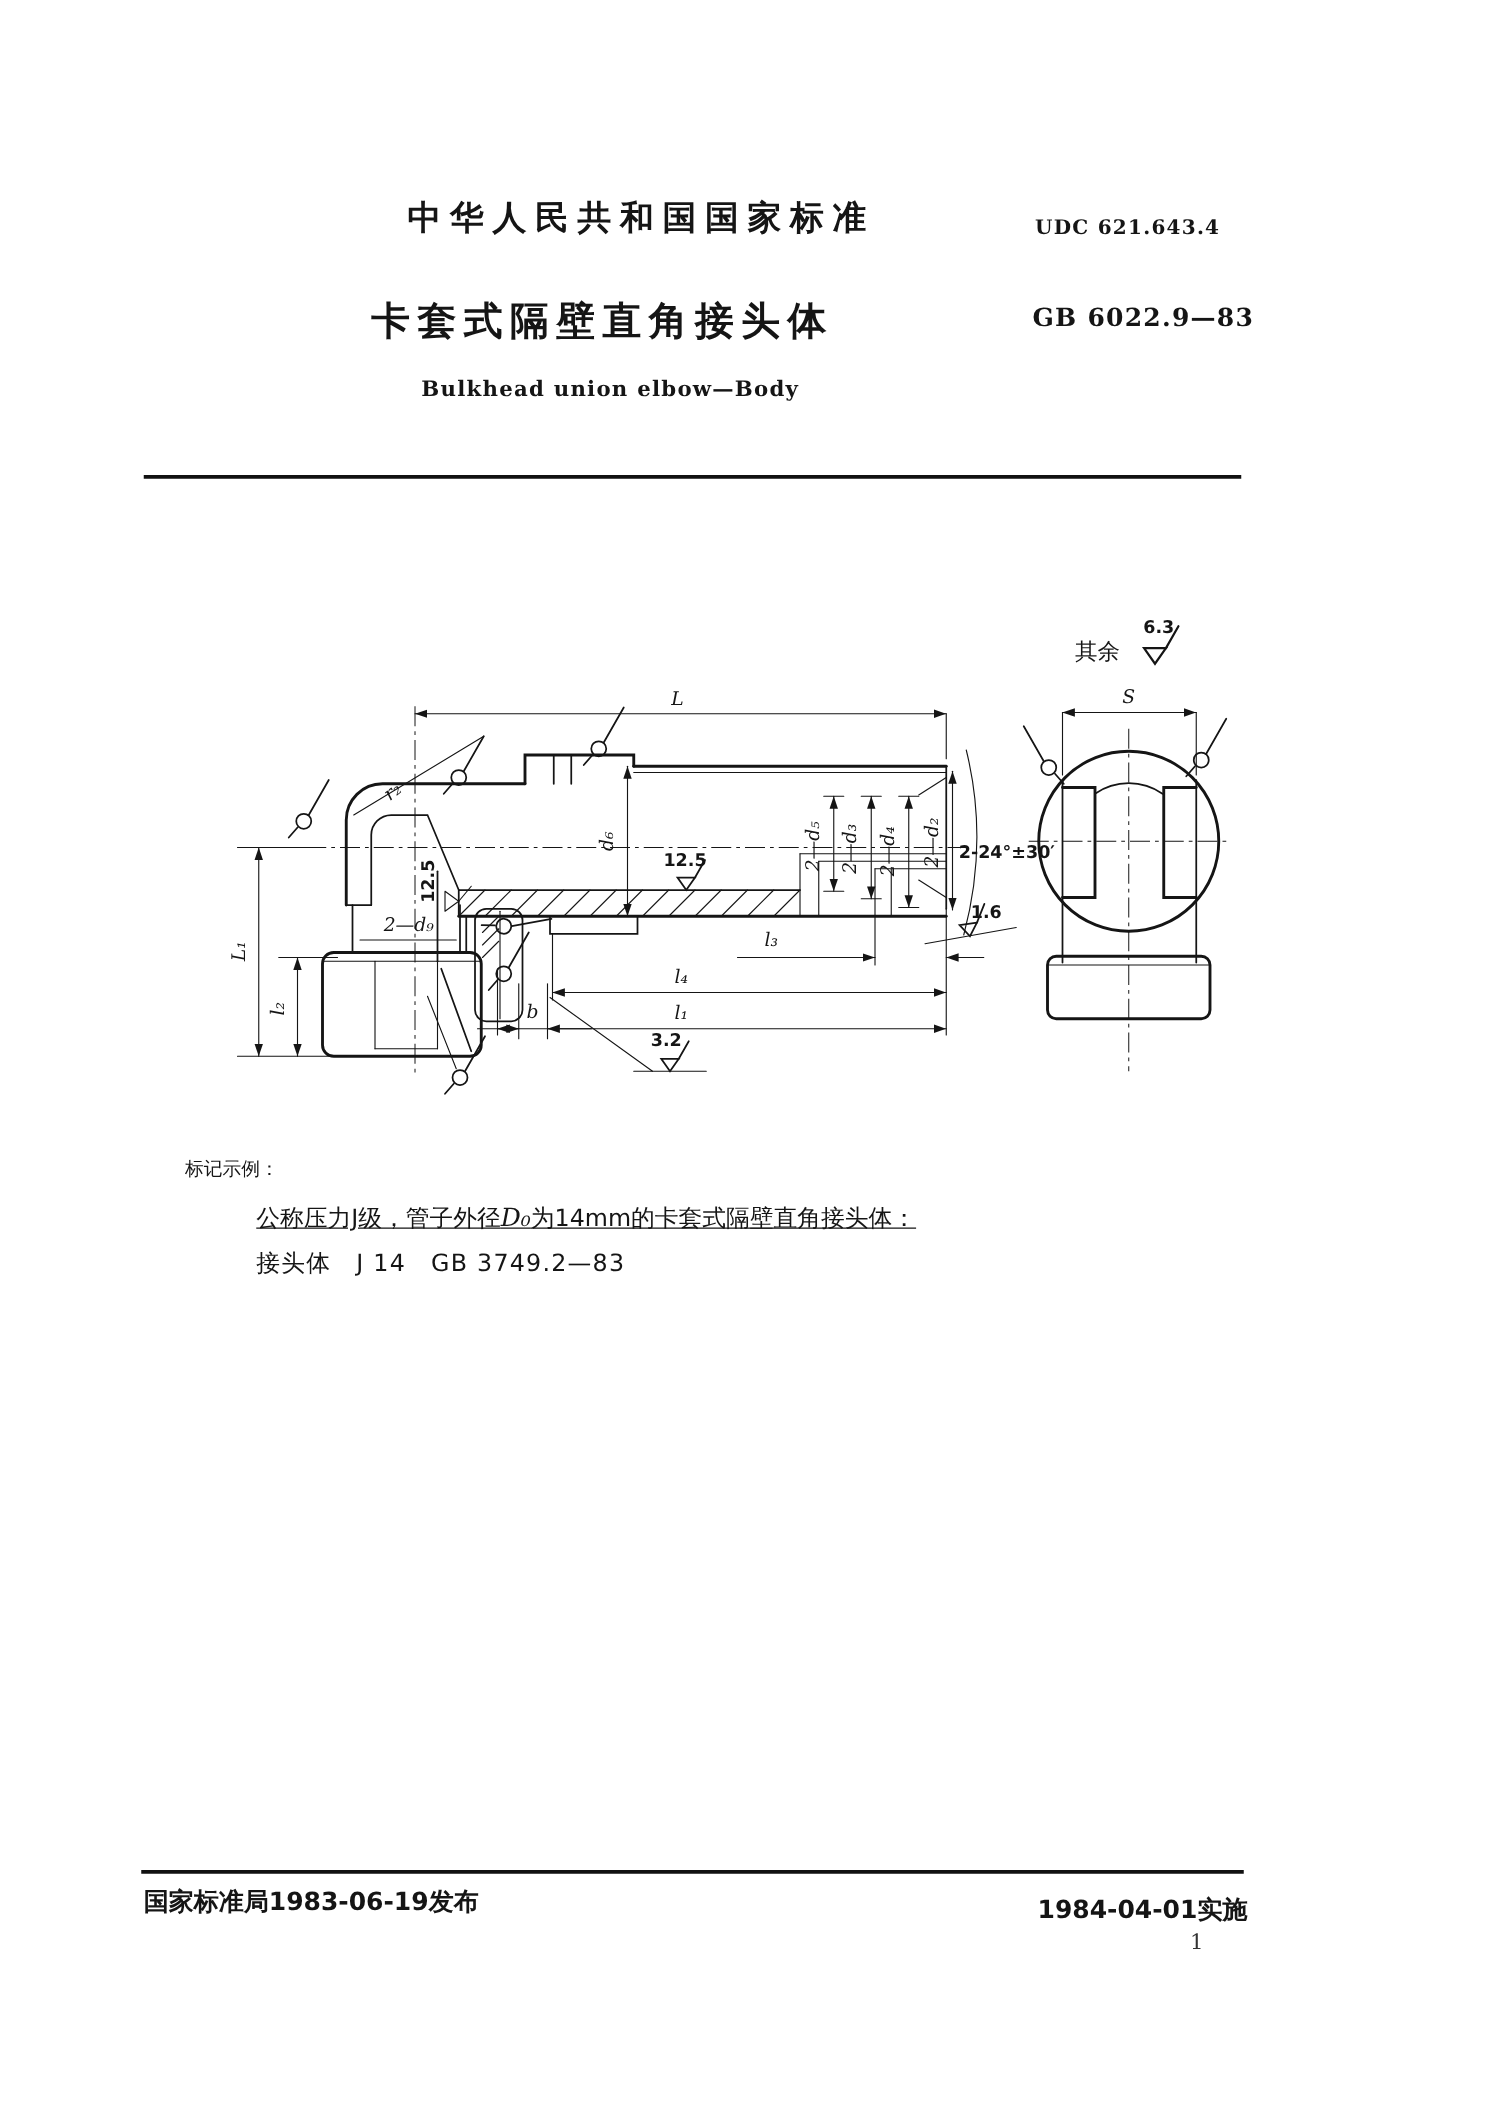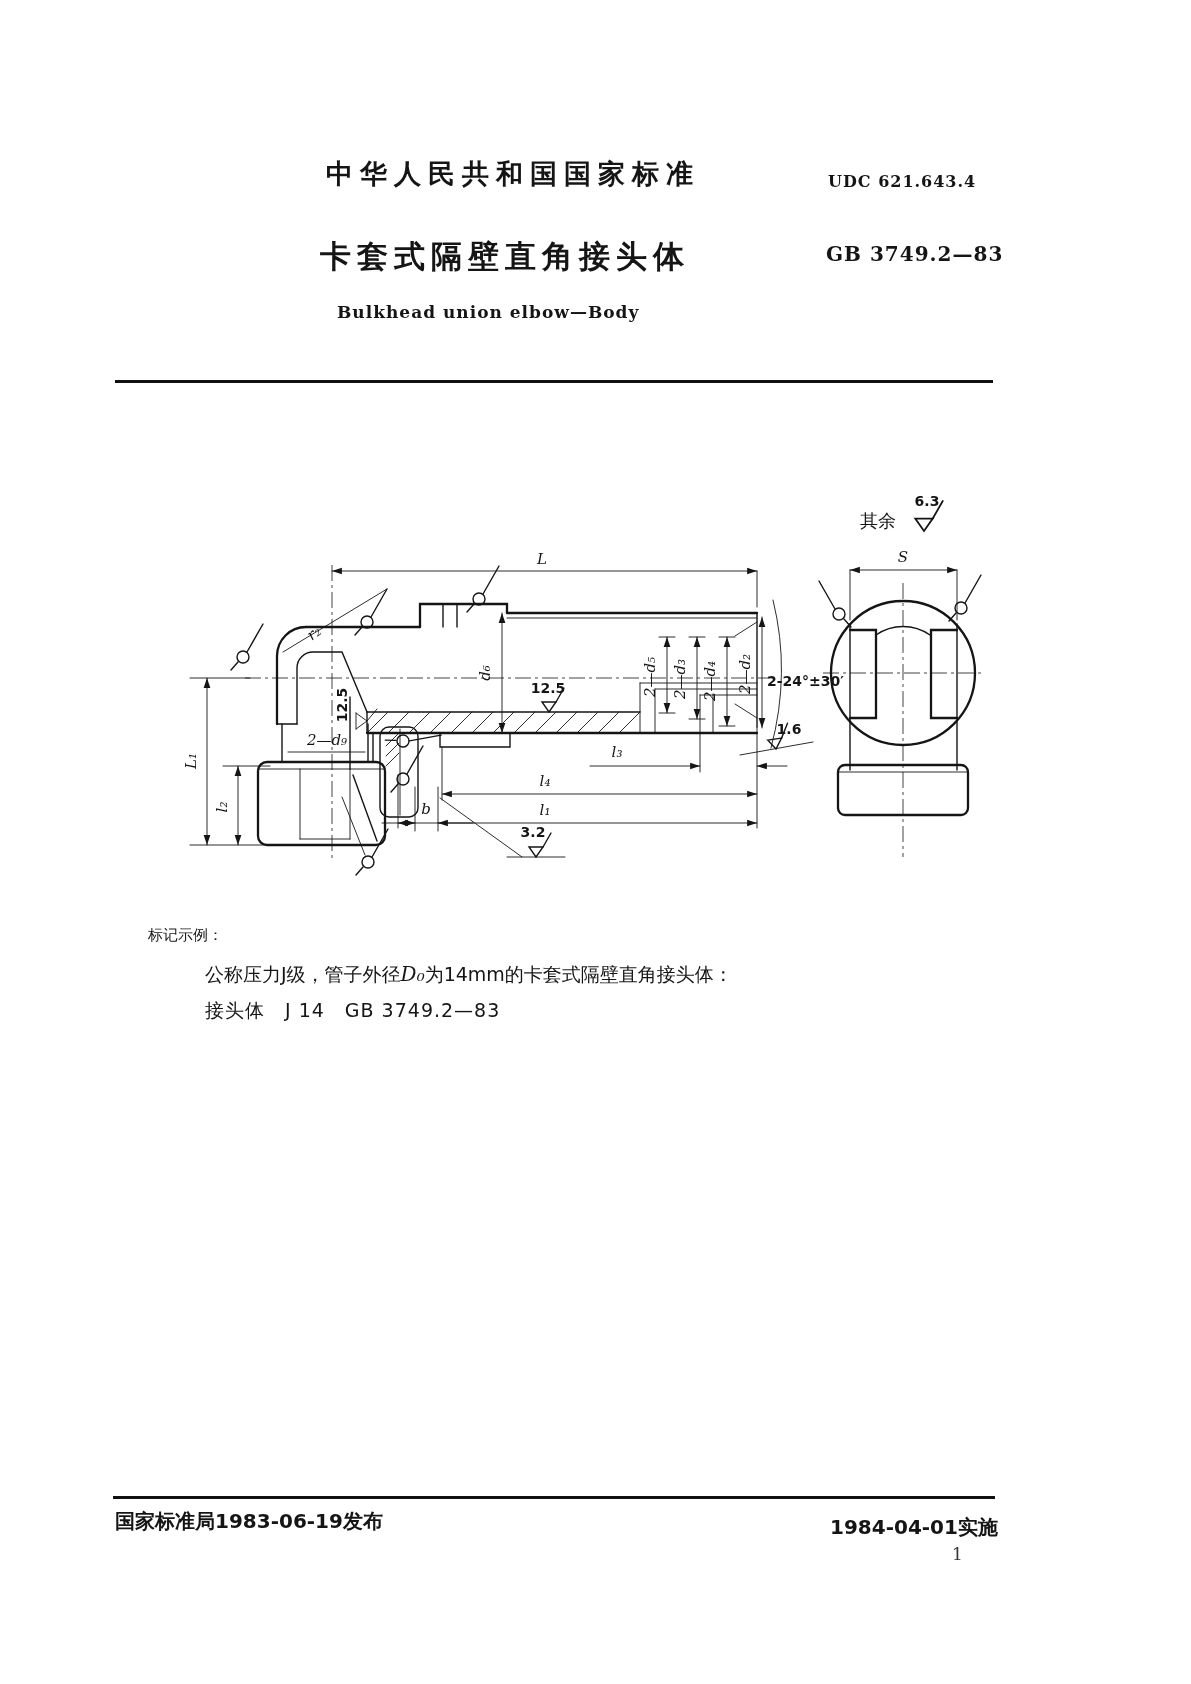--- a/index.html
+++ b/index.html
@@ -4,26 +4,26 @@
 <style>
   html,body{margin:0;padding:0;}
   body{
     width:1191px;height:1684px;position:relative;background:#ffffff;
     font-family:"DejaVu Sans","Liberation Sans",sans-serif;color:#151515;
     overflow:hidden;
   }
   .abs{position:absolute;white-space:nowrap;}
   .banner{left:326px;top:156px;font-size:27px;font-weight:bold;letter-spacing:7px;}
   .udc{left:828px;top:172px;font-size:16px;font-weight:bold;font-family:"DejaVu Serif","Liberation Serif",serif;letter-spacing:1px;}
-  .title-zh{left:320px;top:236px;font-size:31px;font-weight:bold;letter-spacing:6px;}
+  .title-zh{left:297px;top:236px;font-size:31px;font-weight:bold;letter-spacing:6px;}
   .code{left:826px;top:242px;font-size:20px;font-weight:bold;font-family:"DejaVu Serif","Liberation Serif",serif;letter-spacing:1px;}
   .title-en{left:337px;top:302px;font-size:17px;font-weight:bold;font-family:"DejaVu Serif","Liberation Serif",serif;letter-spacing:1px;}
   .rule{left:115px;top:380px;width:878px;height:3px;background:#111;}
   .mark-heading{left:148px;top:926px;font-size:15px;}
-  .mark-line1{left:205px;top:962px;font-size:19px;}
+  .mark-line1{left:205px;top:962px;font-size:19px;text-decoration:underline;}
   .mark-line1 .sym{font-family:"DejaVu Serif","Liberation Serif",serif;font-style:italic;font-size:20px;}
   .mark-line2{left:205px;top:998px;font-size:19px;letter-spacing:1px;}
   .foot-rule{left:113px;top:1496px;width:882px;height:3px;background:#111;}
   .foot-left{left:115px;top:1508px;font-size:20px;font-weight:bold;}
   .foot-right{left:812px;top:1514px;font-size:20px;font-weight:bold;margin-left:18px;}
   .pageno{left:952px;top:1544px;font-size:17px;font-family:"DejaVu Serif","Liberation Serif",serif;color:#333;}
   svg text{fill:#151515;}
   .ln{stroke:#151515;stroke-width:1.4;fill:none;stroke-linecap:round;}
   .tk{stroke:#151515;stroke-width:2.3;fill:none;stroke-linecap:round;}
   .tn{stroke:#151515;stroke-width:0.9;fill:none;stroke-linecap:round;}
@@ -31,21 +31,21 @@
   .dim{font:italic 15px "DejaVu Serif","Liberation Serif",serif;}
   .num{font:600 14px "DejaVu Sans","Liberation Sans",sans-serif;}
   .cjk{font:18px "DejaVu Sans","Liberation Sans",sans-serif;}
 </style>
 </head>
 <body>
 
 <div class="abs banner">中华人民共和国国家标准</div>
 <div class="abs udc">UDC 621.643.4</div>
 <div class="abs title-zh">卡套式隔壁直角接头体</div>
-<div class="abs code">GB 3749.2—83</div>
+<div class="abs code">GB 6022.9—83</div>
 <div class="abs title-en">Bulkhead union elbow—Body</div>
 <div class="abs rule"></div>
 
 <svg style="position:absolute;left:95px;top:445px;" width="1000" height="440" viewBox="0 0 1000 440">
   <defs>
     <marker id="ar" viewBox="0 0 10 8" refX="10" refY="4" markerWidth="11" markerHeight="9" orient="auto-start-reverse">
       <path d="M0,0.6 L10,4 L0,7.4 Z" fill="#151515"></path>
     </marker>
     <g id="fin">
       <circle cx="0" cy="0" r="6" class="ln"></circle>

